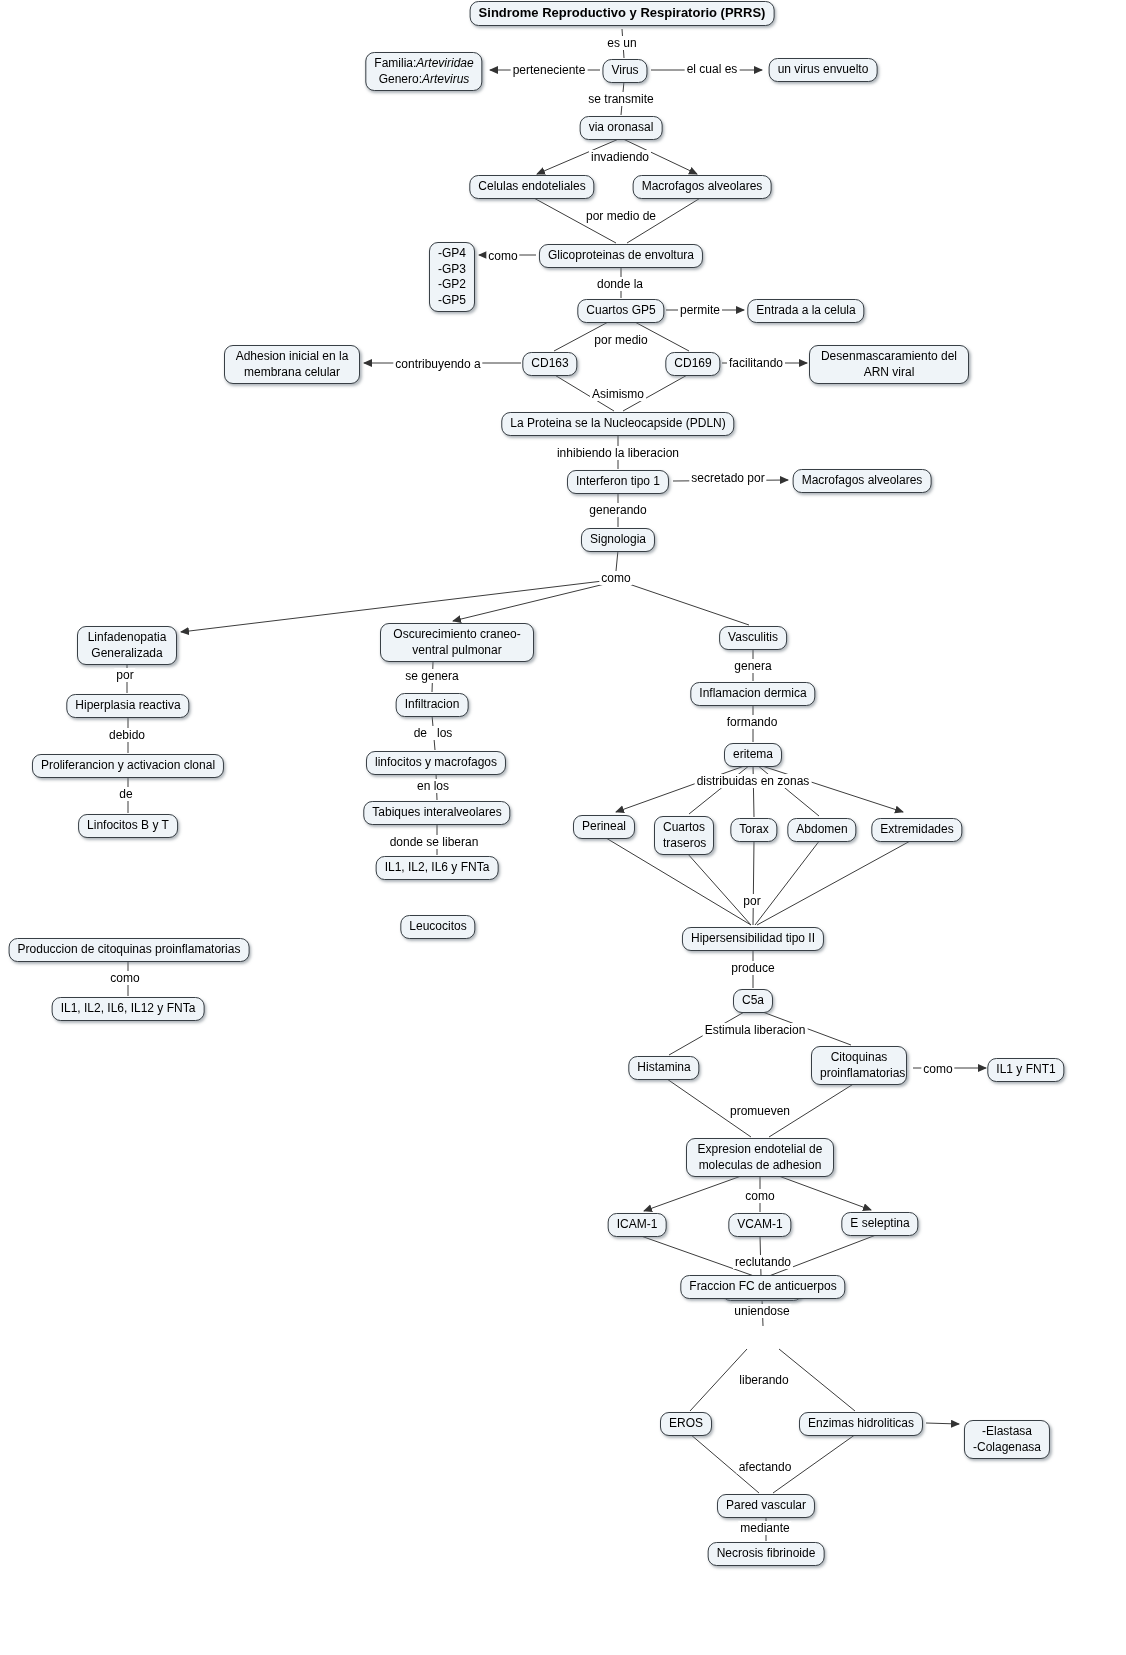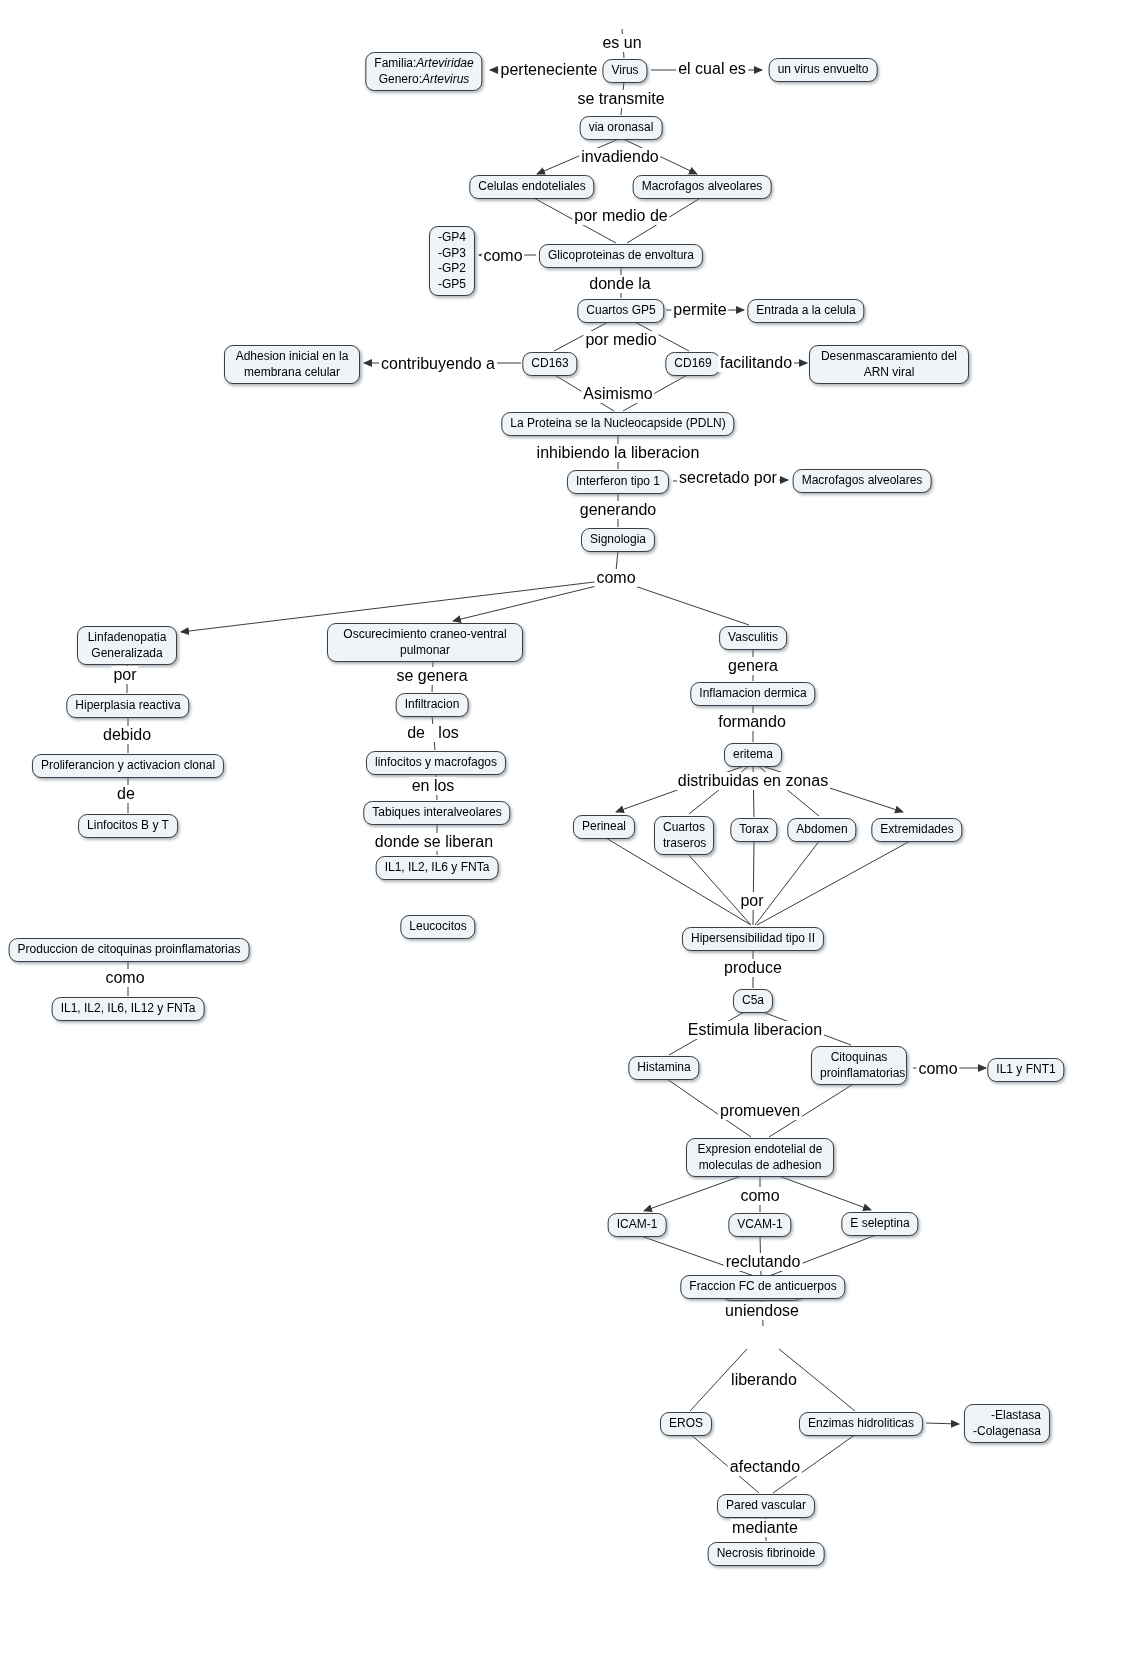--- a/index.html
+++ b/index.html
@@ -9,25 +9,25 @@
   svg.edges { position:absolute; left:0; top:0; }
   svg.edges line { stroke:#3c3c3c; stroke-width:1; }
   .node {
     position:absolute; transform:translateX(-50%);
     background:#eff4f8; border:1px solid #383f45; border-radius:9px;
     padding:3px 8px; font-size:12px; line-height:1.3; color:#000;
     text-align:center; white-space:nowrap;
     box-shadow:1.5px 2px 3px rgba(110,120,130,0.55);
   }
   .node.wrap { white-space:normal; }
-  .node.list { text-align:right; white-space:pre-line; }
+  .node.list { text-align:center; white-space:pre-line;margin-top:16px; }
   .node.title-box { font-weight:bold; font-size:13px; }
   .lbl {
     position:absolute; transform:translate(-50%,-50%);
-    font-size:16px; color:#000; background:#ffffff; padding:0 2px; white-space:pre;
+    font-size:12px; color:#000; background:#ffffff; padding:0 2px; white-space:pre;
   }
 </style>
 </head>
 <body>
 
 <div class="canvas">
 
   <svg class="edges" width="1126" height="1655" viewBox="0 0 1126 1655">
     <defs>
       <marker id="arw" markerWidth="10" markerHeight="9" refX="8" refY="4" orient="auto" markerUnits="userSpaceOnUse">
@@ -92,20 +92,21 @@
     <line x1="876" y1="1235" x2="769" y2="1276"></line>
     <line x1="762" y1="1299" x2="763" y2="1326"></line>
     <line x1="747" y1="1349" x2="690" y2="1411"></line>
     <line x1="779" y1="1349" x2="855" y2="1411"></line>
     <line x1="926" y1="1423" x2="959" y2="1424" marker-end="url(#arw)"></line>
     <line x1="690" y1="1434" x2="759" y2="1493"></line>
     <line x1="856" y1="1434" x2="773" y2="1493"></line>
     <line x1="766" y1="1516" x2="766" y2="1541"></line>
   </svg>
 
+  <div class="node title-box" style="left:622px;top:1px">Sindrome Reproductivo y Respiratorio (PRRS)</div>
 
   <div class="node" style="left:424px;top:52px">
     <span>Familia:</span><i>Arteviridae</i><br>
     <span>Genero:</span><i>Artevirus</i>
   </div>
 
   <div class="node" style="left:625px;top:59px">Virus</div>
   <div class="node" style="left:823px;top:58px">un virus envuelto</div>
   <div class="node" style="left:621px;top:116px">via oronasal</div>
   <div class="node" style="left:532px;top:175px">Celulas endoteliales</div>
@@ -124,21 +125,21 @@
   <div class="node" style="left:618px;top:412px">La Proteina se la Nucleocapside (PDLN)</div>
   <div class="node" style="left:618px;top:470px">Interferon tipo 1</div>
   <div class="node" style="left:862px;top:469px">Macrofagos alveolares</div>
   <div class="node" style="left:618px;top:528px">Signologia</div>
 
   <div class="node wrap" style="left:127px;top:626px;width:100px">Linfadenopatia Generalizada</div>
   <div class="node" style="left:128px;top:694px">Hiperplasia reactiva</div>
   <div class="node" style="left:128px;top:754px">Proliferancion y activacion clonal</div>
   <div class="node" style="left:128px;top:814px">Linfocitos B y T</div>
 
-  <div class="node wrap" style="left:425px;top:623px;width:196px">Oscurecimiento craneo-ventral pulmonar</div>
+  <div class="node wrap" style="left:457px;top:623px;width:154px">Oscurecimiento craneo-ventral pulmonar</div>
   <div class="node" style="left:432px;top:693px">Infiltracion</div>
   <div class="node" style="left:436px;top:751px">linfocitos y macrofagos</div>
   <div class="node" style="left:437px;top:801px">Tabiques interalveolares</div>
   <div class="node" style="left:437px;top:856px">IL1, IL2, IL6 y FNTa</div>
   <div class="node" style="left:438px;top:915px">Leucocitos</div>
 
   <div class="node" style="left:129px;top:938px">Produccion de citoquinas proinflamatorias</div>
   <div class="node" style="left:128px;top:997px">IL1, IL2, IL6, IL12 y FNTa</div>
 
   <div class="node" style="left:753px;top:626px">Vasculitis</div>

